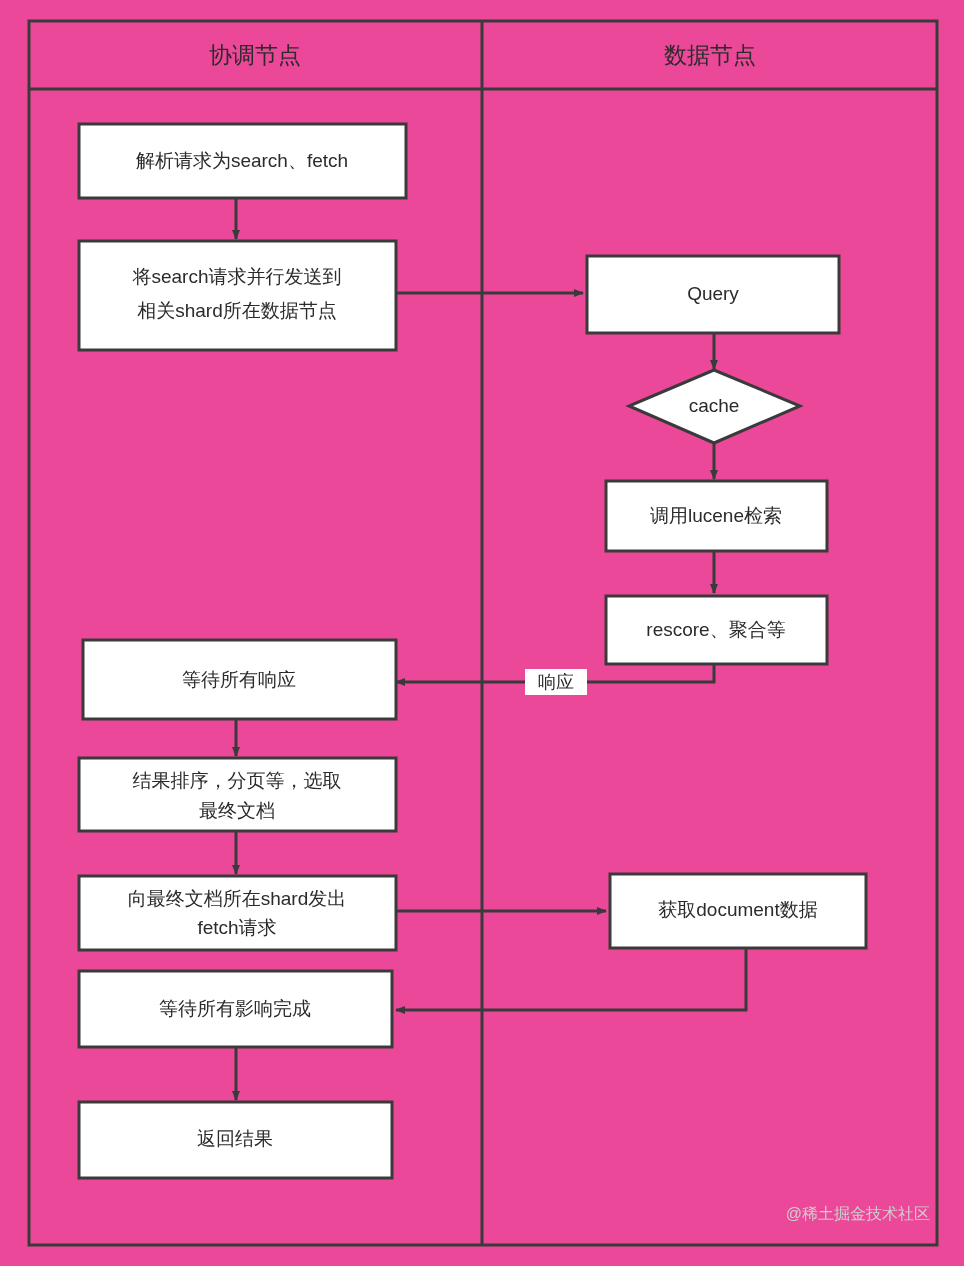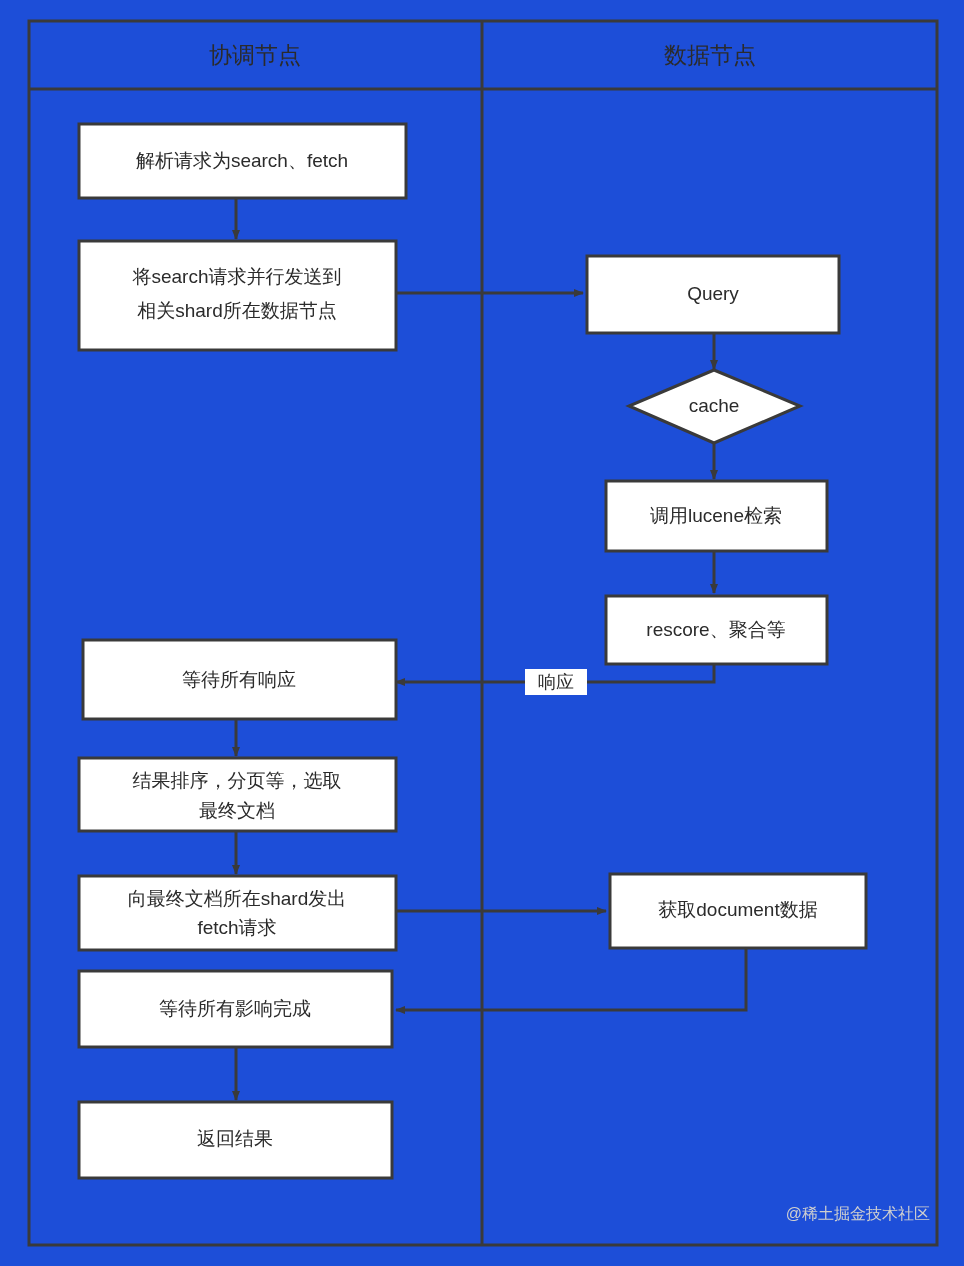--- a/index.html
+++ b/index.html
@@ -7,21 +7,21 @@
     padding: 0;
     background: #ffffff;
   }
   body {
     font-family: "Liberation Sans", "DejaVu Sans", sans-serif;
   }
   #canvas {
     position: relative;
     width: 964px;
     height: 1266px;
-    background: #1d4ed8;
+    background: #ec4899;
     overflow: hidden;
   }
   svg.diagram {
     position: absolute;
     left: 0;
     top: 0;
     width: 964px;
     height: 1266px;
   }
   .frame-rect {

